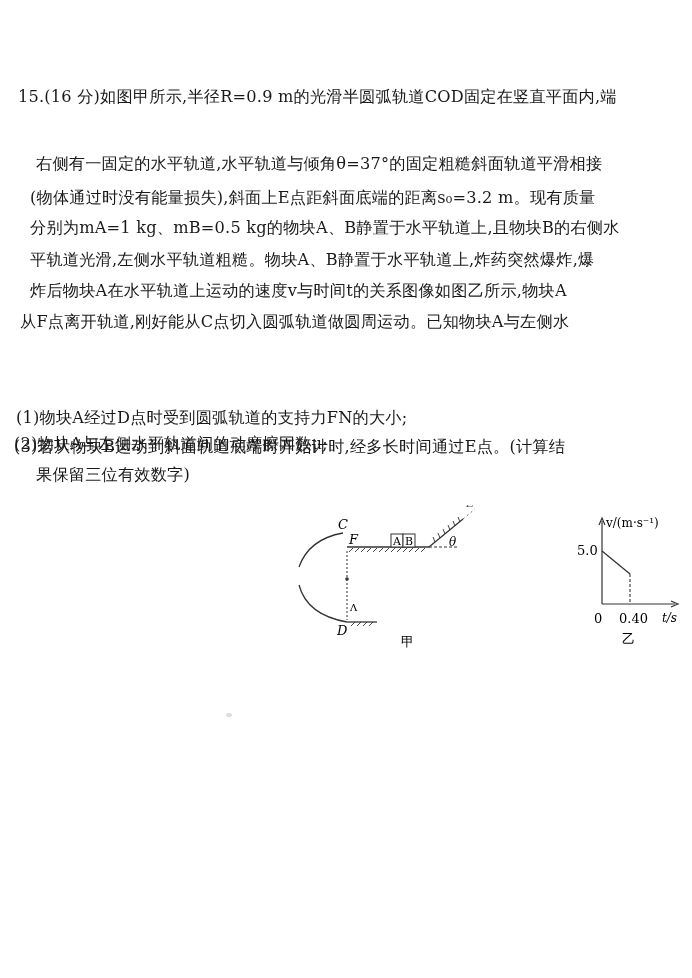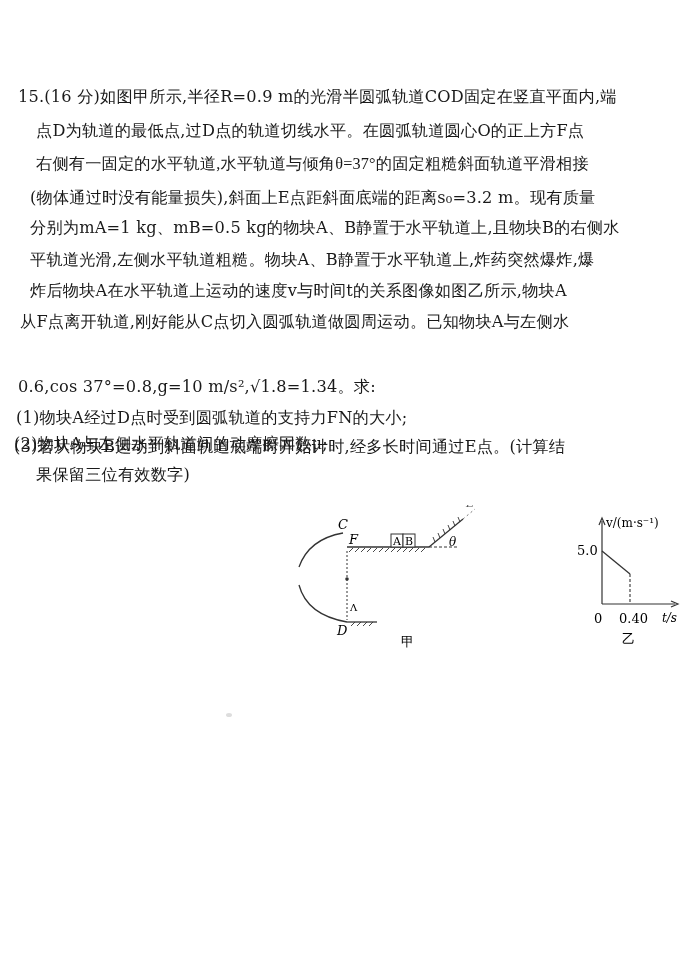--- a/index.html
+++ b/index.html
@@ -8,49 +8,47 @@
       overflow: hidden; color: #1a1a1a;
       font-family: "DejaVu Serif", "Liberation Serif", serif;
     }
     .page { position: absolute; left: 0; top: 0; width: 692px; height: 978px; }
     .line {
       position: absolute; left: 0; white-space: nowrap;
       font-size: 16.2px; line-height: 22px; letter-spacing: 0.2px;
     }
     .l1 { top: 86px; left: 18px; }
     .l2 { top: 120px; left: 36px; }
-    .l3 { top: 153px; left: 36px; font-family: Liberation Serif, serif; }
+    .l3 { top: 153px; left: 36px; }
     .l4 { top: 187px; left: 30px; }
     .l5 { top: 217px; left: 30px; }
     .l6 { top: 249px; left: 30px; }
     .l7 { top: 280px; left: 30px; }
     .l8 { top: 311px; left: 20px; text-align: right; }
     .l9 { top: 341px; left: 20px; }
     .l10 { top: 376px; left: 18px; }
     .l11 { top: 407px; left: 16px; }
     .l12 { top: 433px; left: 14px; text-align: center; }
     .diagram { position: absolute; }
     .fig-jia { left: 285px; top: 505px; width: 210px; height: 150px; }
     .fig-yi { left: 570px; top: 505px; width: 120px; height: 150px; }
     .smudge { position: absolute; left: 226px; top: 713px; width: 6px; height: 4px; background: #ddd; border-radius: 50%; }
     svg text { font-family: "DejaVu Serif", "Liberation Serif", serif; }
   </style>
 </head>
 <body>
 
 <div class="page">
   <div class="line l1">15.(16 分)如图甲所示,半径R=0.9 m的光滑半圆弧轨道COD固定在竖直平面内,端</div>
-  <div class="line l2">点D为轨道的最低点,过D点的轨道切线水平。在圆弧轨道圆心O的正上方F点</div>
   <div class="line l3">右侧有一固定的水平轨道,水平轨道与倾角θ=37°的固定粗糙斜面轨道平滑相接</div>
   <div class="line l4">(物体通过时没有能量损失),斜面上E点距斜面底端的距离s₀=3.2 m。现有质量</div>
   <div class="line l5">分别为mA=1 kg、mB=0.5 kg的物块A、B静置于水平轨道上,且物块B的右侧水</div>
   <div class="line l6">平轨道光滑,左侧水平轨道粗糙。物块A、B静置于水平轨道上,炸药突然爆炸,爆</div>
   <div class="line l7">炸后物块A在水平轨道上运动的速度v与时间t的关系图像如图乙所示,物块A</div>
   <div class="line l8">从F点离开轨道,刚好能从C点切入圆弧轨道做圆周运动。已知物块A与左侧水</div>
-  <div class="line l10">0.6,cos 37°=0.8,g=10 m/s²,√1.8=1.34。求:</div>
   <div class="line l11">(1)物块A经过D点时受到圆弧轨道的支持力FN的大小;</div>
   <div class="line l12">(2)物块A与左侧水平轨道间的动摩擦因数μ;</div>
 
   <div class="line" style="top:436px;left:14px">(3)若从物块B运动到斜面轨道底端时开始计时,经多长时间通过E点。(计算结</div>
   <div class="line" style="top:464px;left:36px">果保留三位有效数字)</div>
 
   <div class="diagram fig-jia">
     <svg width="210" height="150" viewBox="0 0 210 150">
 
       <path d="M 58 28 Q 24 34 14 62" fill="none" stroke="#333" stroke-width="1.3"></path>

